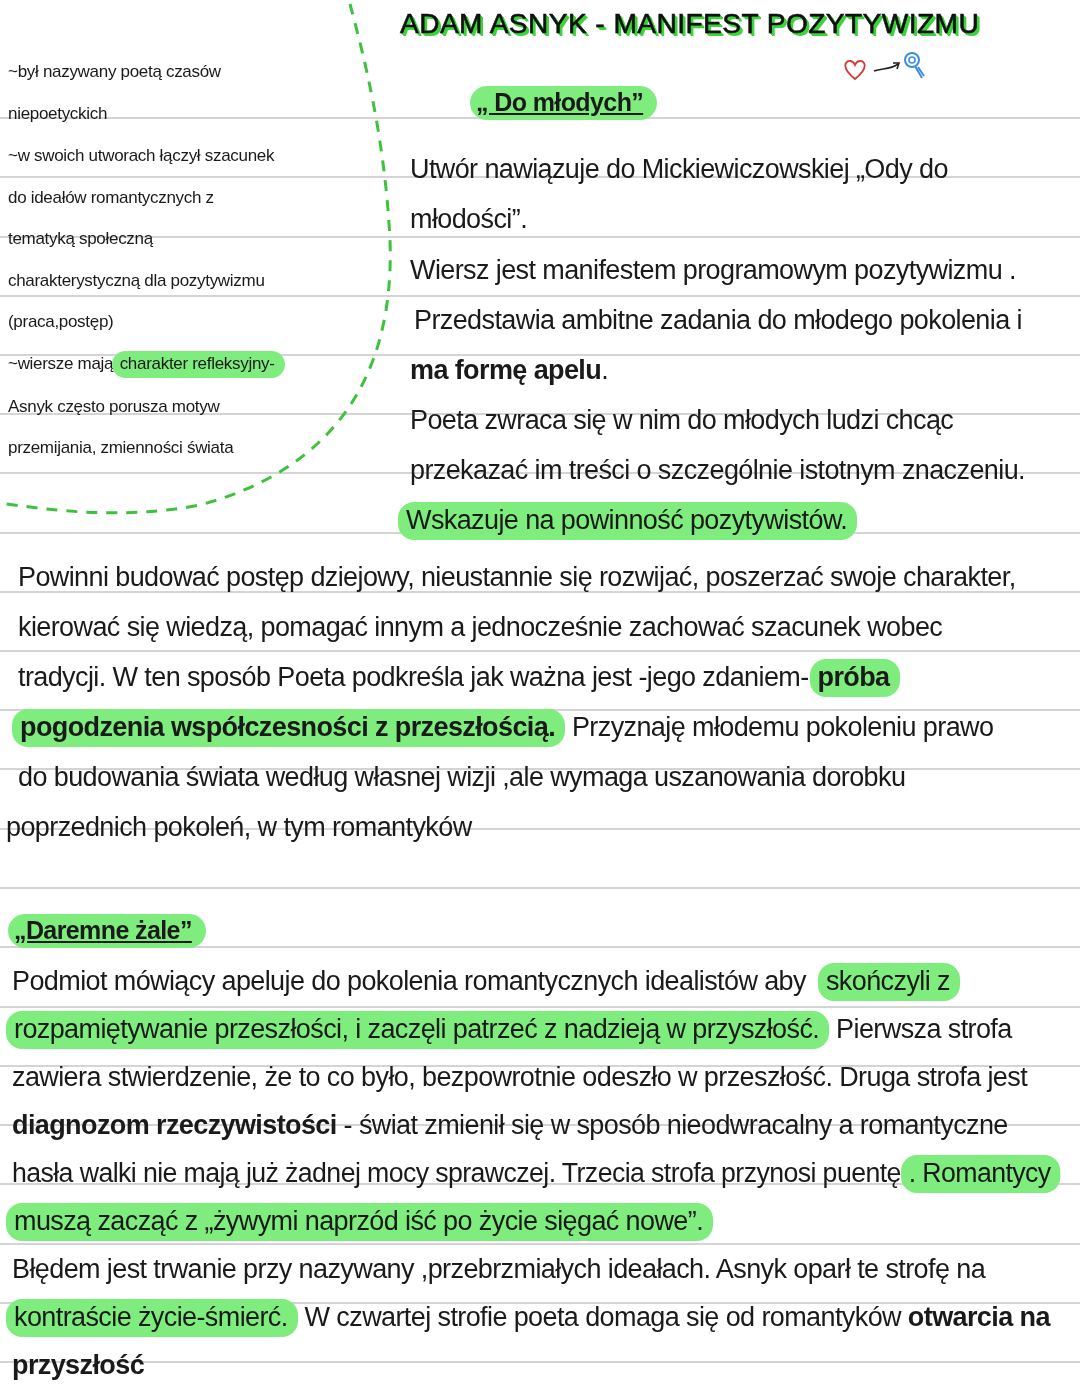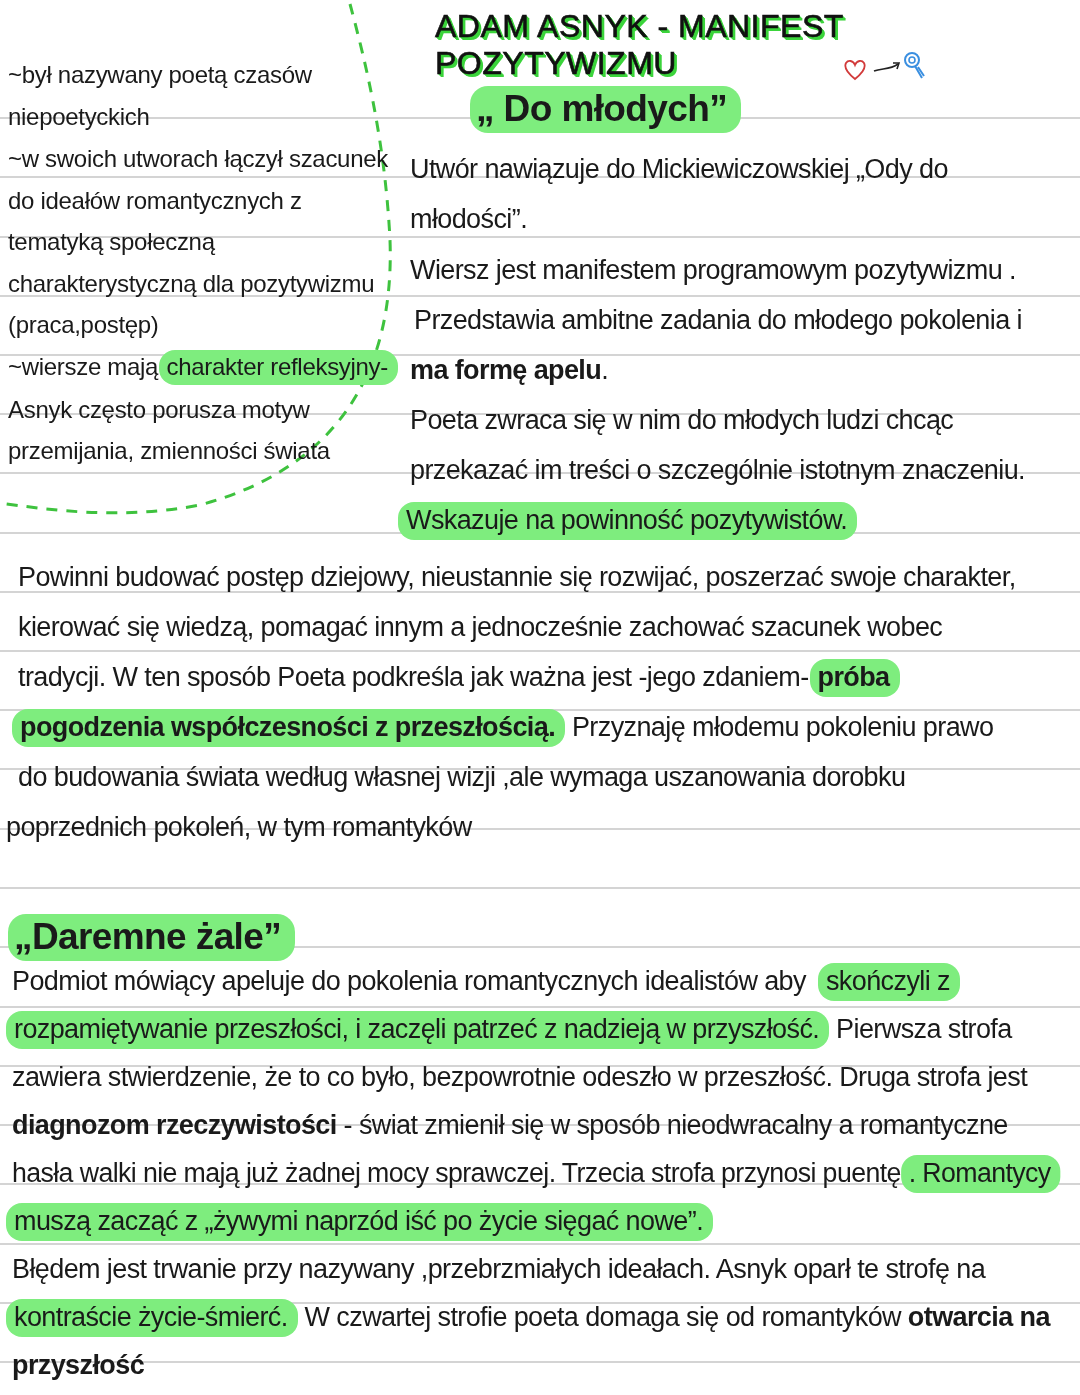--- a/index.html
+++ b/index.html
@@ -13,42 +13,42 @@
       position: absolute; left: 0; width: 1080px; height: 2px;
       background: #d4d4d4;
     }
     .t {
       position: absolute; white-space: nowrap;
       font-family: "Liberation Sans", sans-serif;
       font-size: 27px; letter-spacing: -0.6px;
       transform-origin: left center;
       line-height: 1;
     }
-    .left-note { font-size: 24px; letter-spacing: -0.3px; }
+    .left-note { font-size: 17px; letter-spacing: -0.3px; }
     .hl {
       background: #7eed7e;
       border-radius: 16px;
       padding: 3px 10px 5px 8px;
       margin-left: -6px;
     }
     .hl-title {
       background: #7eed7e;
       border-radius: 18px;
       padding: 2px 14px 4px 6px;
     }
     b { font-weight: 700; }
     .title {
-      position: absolute; left: 435px; top: 8px;
+      position: absolute; left: 400px; top: 8px;
       font-family: "Liberation Sans", sans-serif;
-      font-size: 32px; font-weight: 400; letter-spacing: 0.5px;
+      font-size: 28px; font-weight: 400; letter-spacing: 0.5px;
       color: #111;
       text-shadow: 2px 2px 0 #3bd43b, 3px 3px 0 #3bd43b, 1px 1px 0 #3bd43b;
       -webkit-text-stroke: 0.6px #111;
     }
-    .heading { font-weight: 700; font-size: 37px; }
+    .heading { font-weight: 700; font-size: 25px; text-decoration: underline; }
     .icon-doodle { position: absolute; }
   </style>
 </head>
 <body>
 
 <div>
   <div class="rule" style="top:117px"></div>
   <div class="rule" style="top:176px"></div>
   <div class="rule" style="top:236px"></div>
   <div class="rule" style="top:295px"></div>

